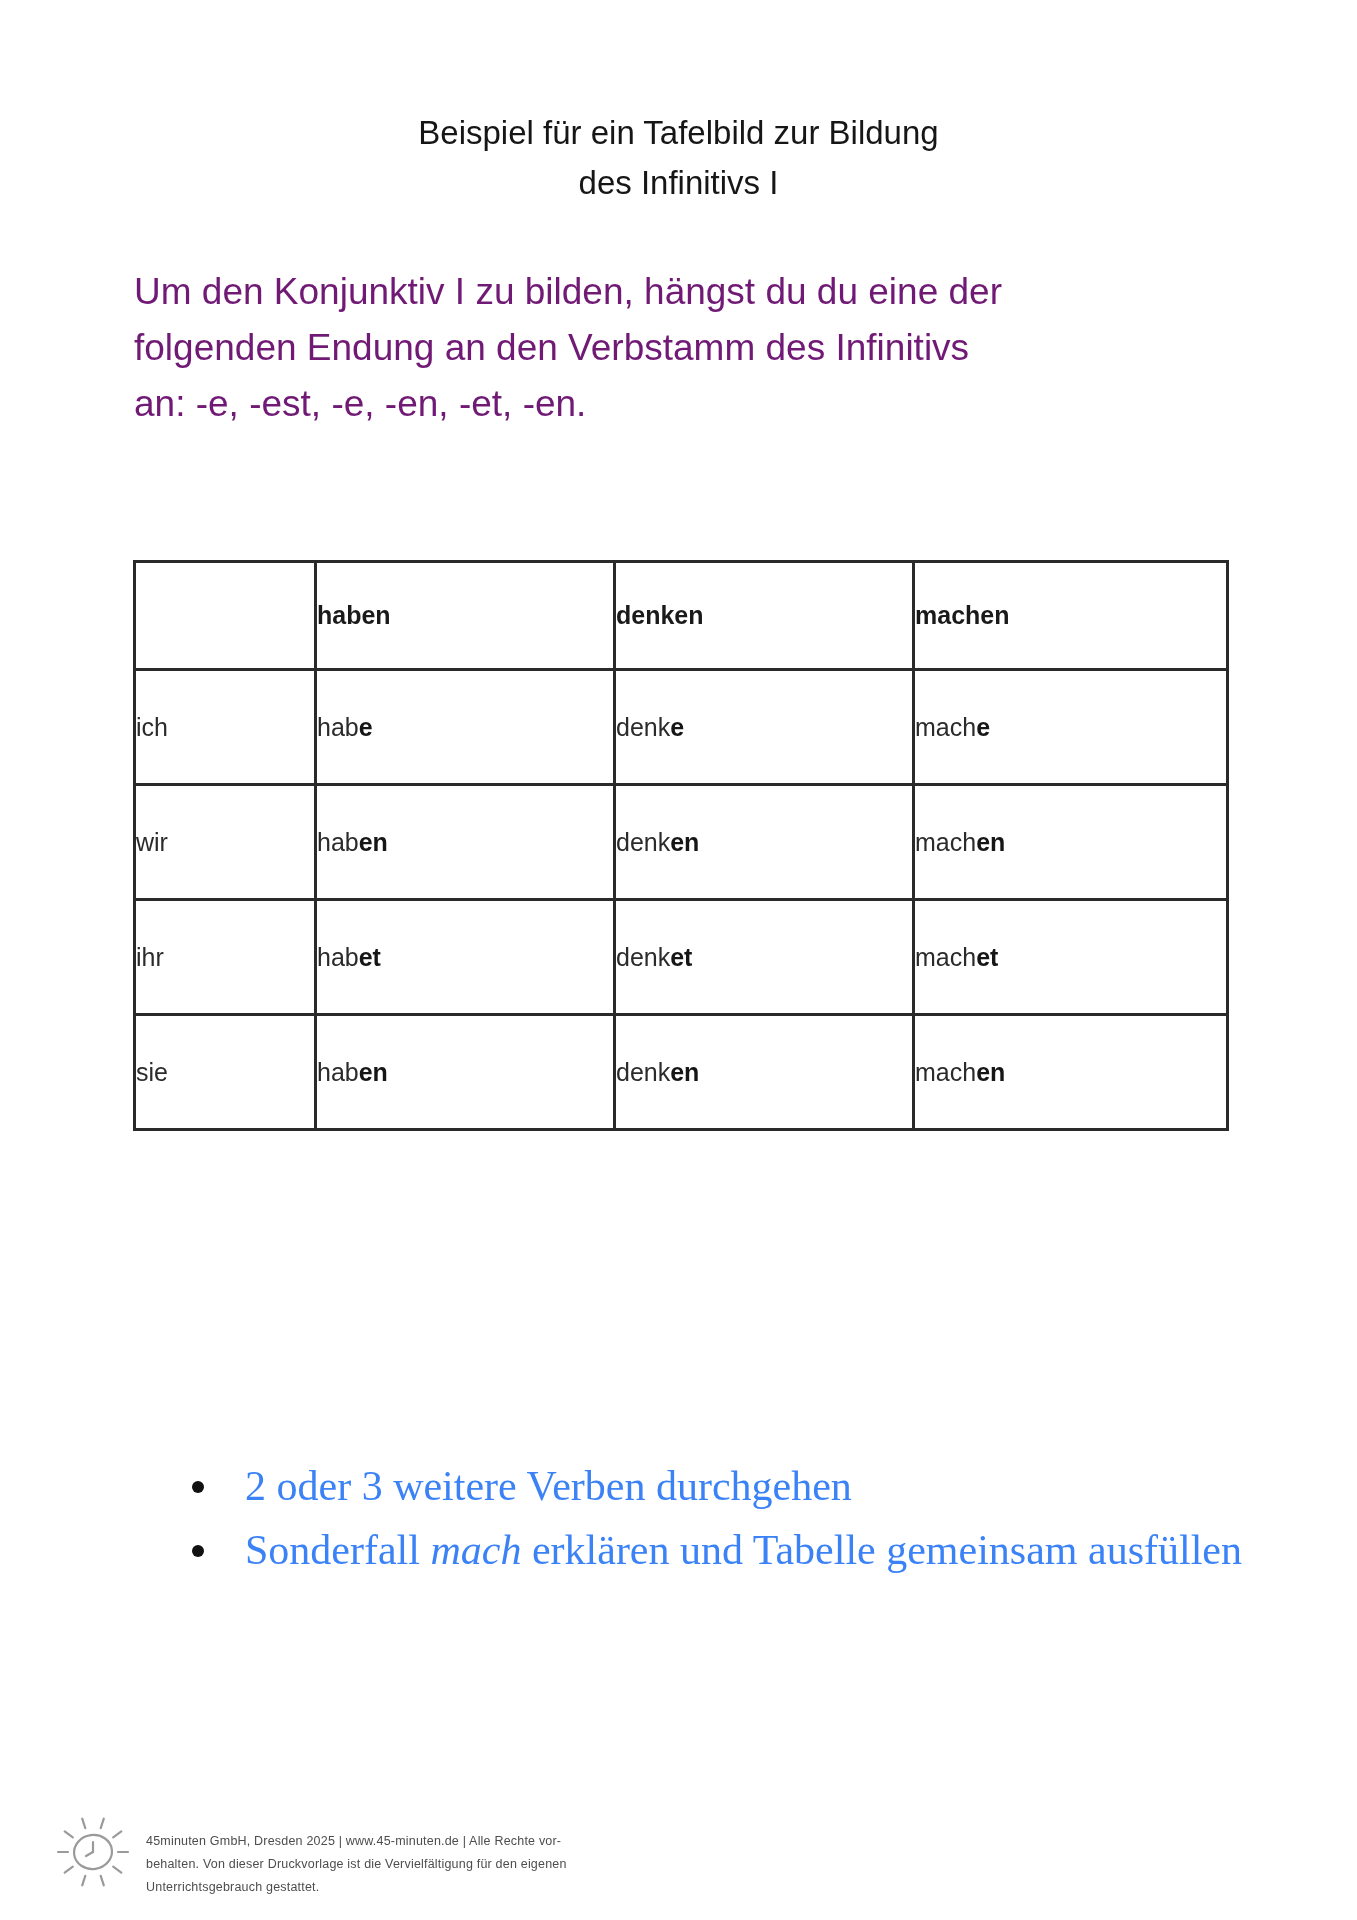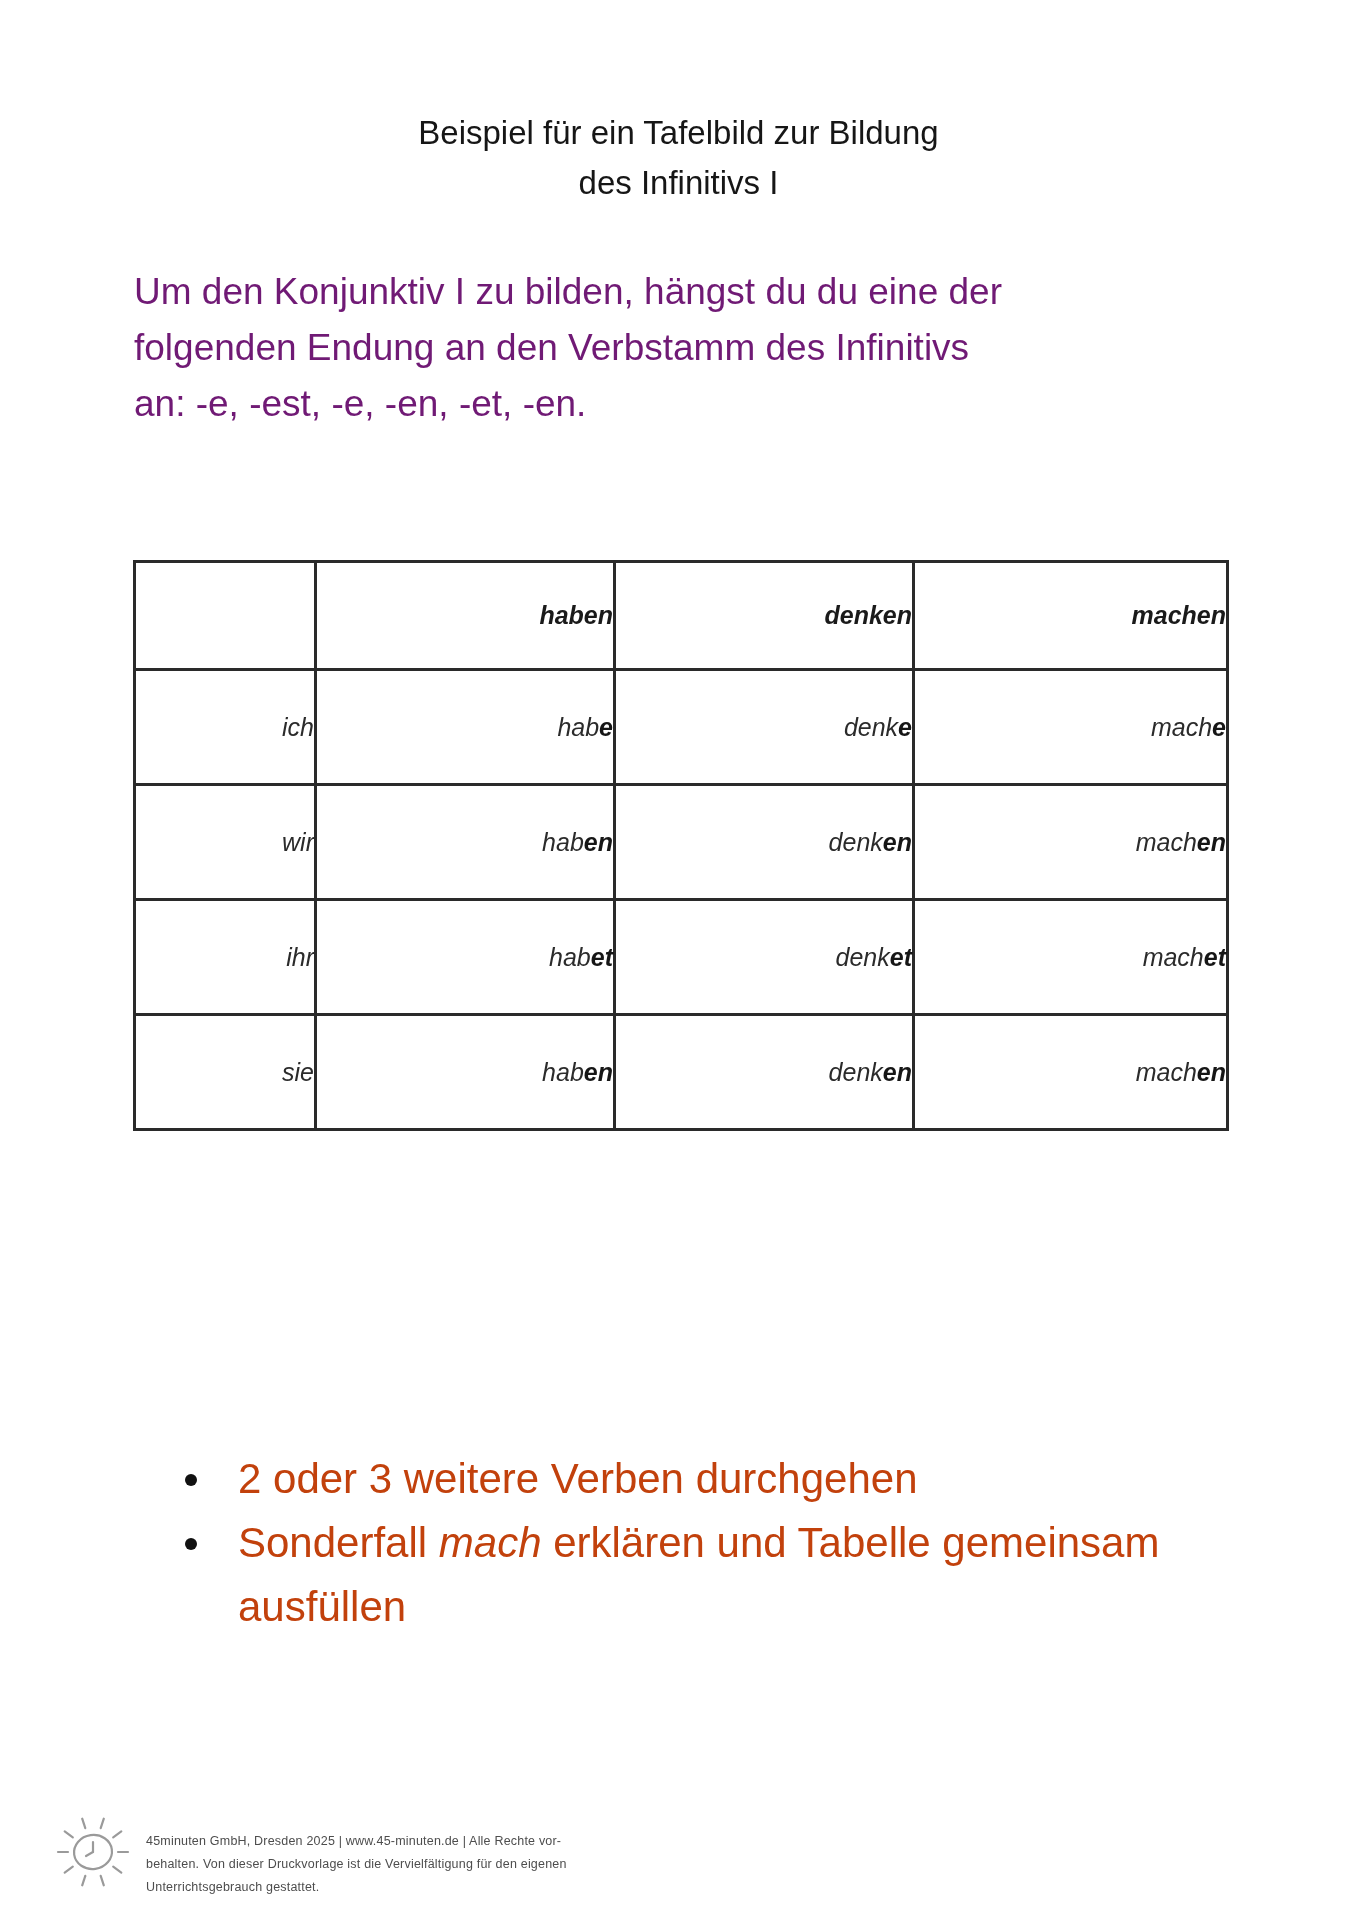--- a/index.html
+++ b/index.html
@@ -33,44 +33,44 @@
 
   
   table.conjugation {
     position: absolute; top: 560px; left: 133px;
     border-collapse: collapse;
     table-layout: fixed;
     width: 1093px;
   }
   table.conjugation th, table.conjugation td {
     border: 3px solid #2a2a2a;
-    text-align: right;
+    text-align: left;
     vertical-align: middle;
     font-size: 25px;
     font-weight: normal;
     color: #2b2b2b;
     padding: 0;
-    font-style: italic;
   }
   table.conjugation col.c-person { width: 181px; }
   table.conjugation col.c-verb1  { width: 299px; }
   table.conjugation col.c-verb2  { width: 299px; }
   table.conjugation col.c-verb3  { width: 314px; }
   table.conjugation thead tr { height: 108px; }
   table.conjugation tbody tr { height: 115px; }
   table.conjugation th { font-weight: bold; color: #1a1a1a; }
   table.conjugation .ending { font-weight: bold; color: #161616; }
 
   
   .notes {
     position: absolute; top: 1438px; left: 176px; width: 1130px;
-    list-style: none; margin: 9px; padding: 0;
+    list-style: none; margin: 16px; padding: 0;
     font-size: 42px;
     line-height: 64px;
-    color: #c2410c;
+    color: #3b82f6;
+    font-family: Liberation Serif, serif;
   }
   .notes li { display: flex; align-items: flex-start; }
   .notes .dot {
     flex: none;
     width: 12px; height: 12px; border-radius: 50%;
     background: #111;
     margin-top: 27px;
     margin-right: 41px;
   }
   .notes .btxt { max-width: 1055px; }

